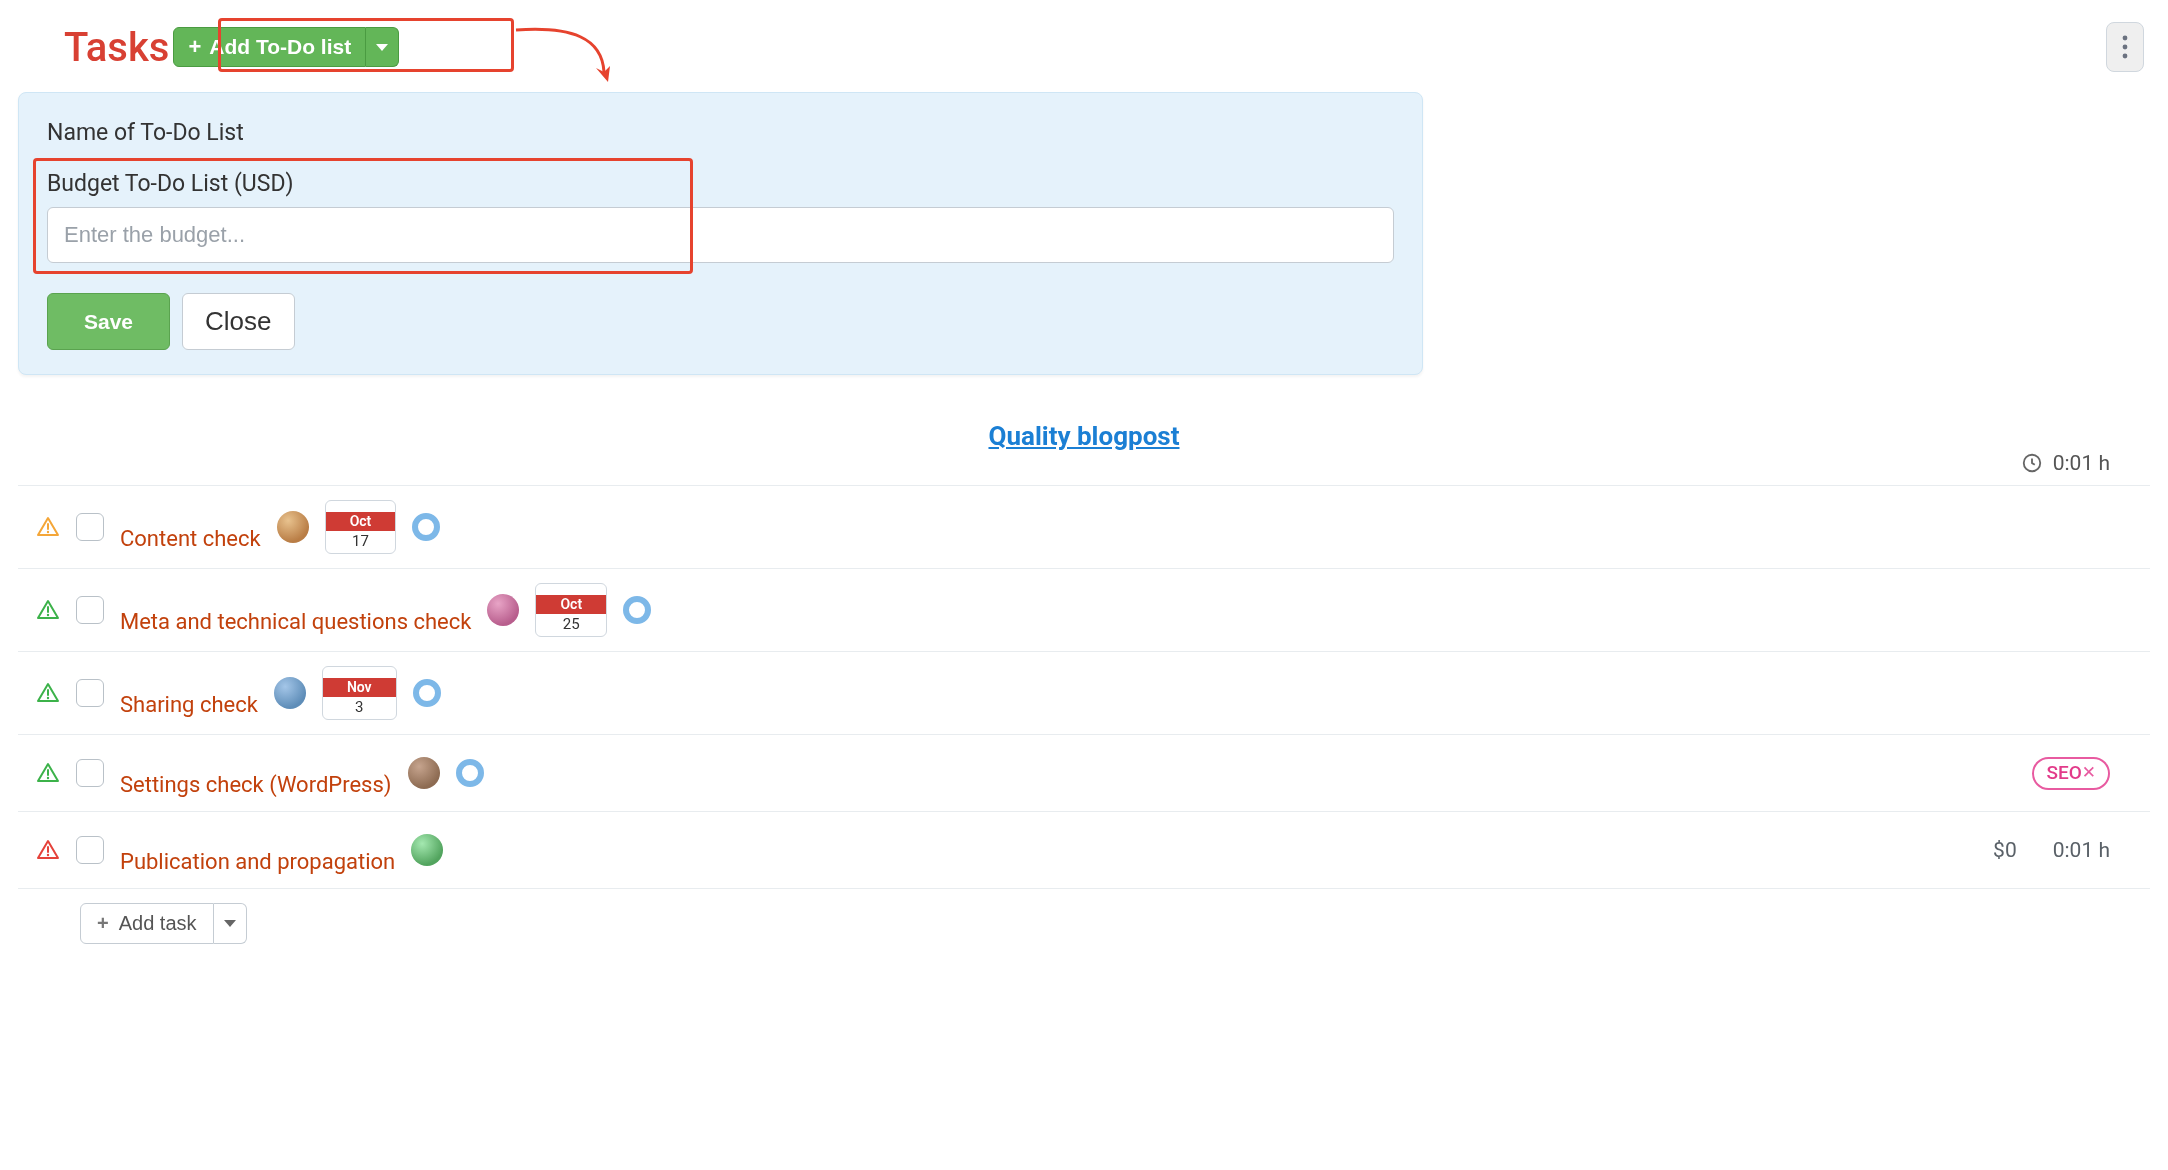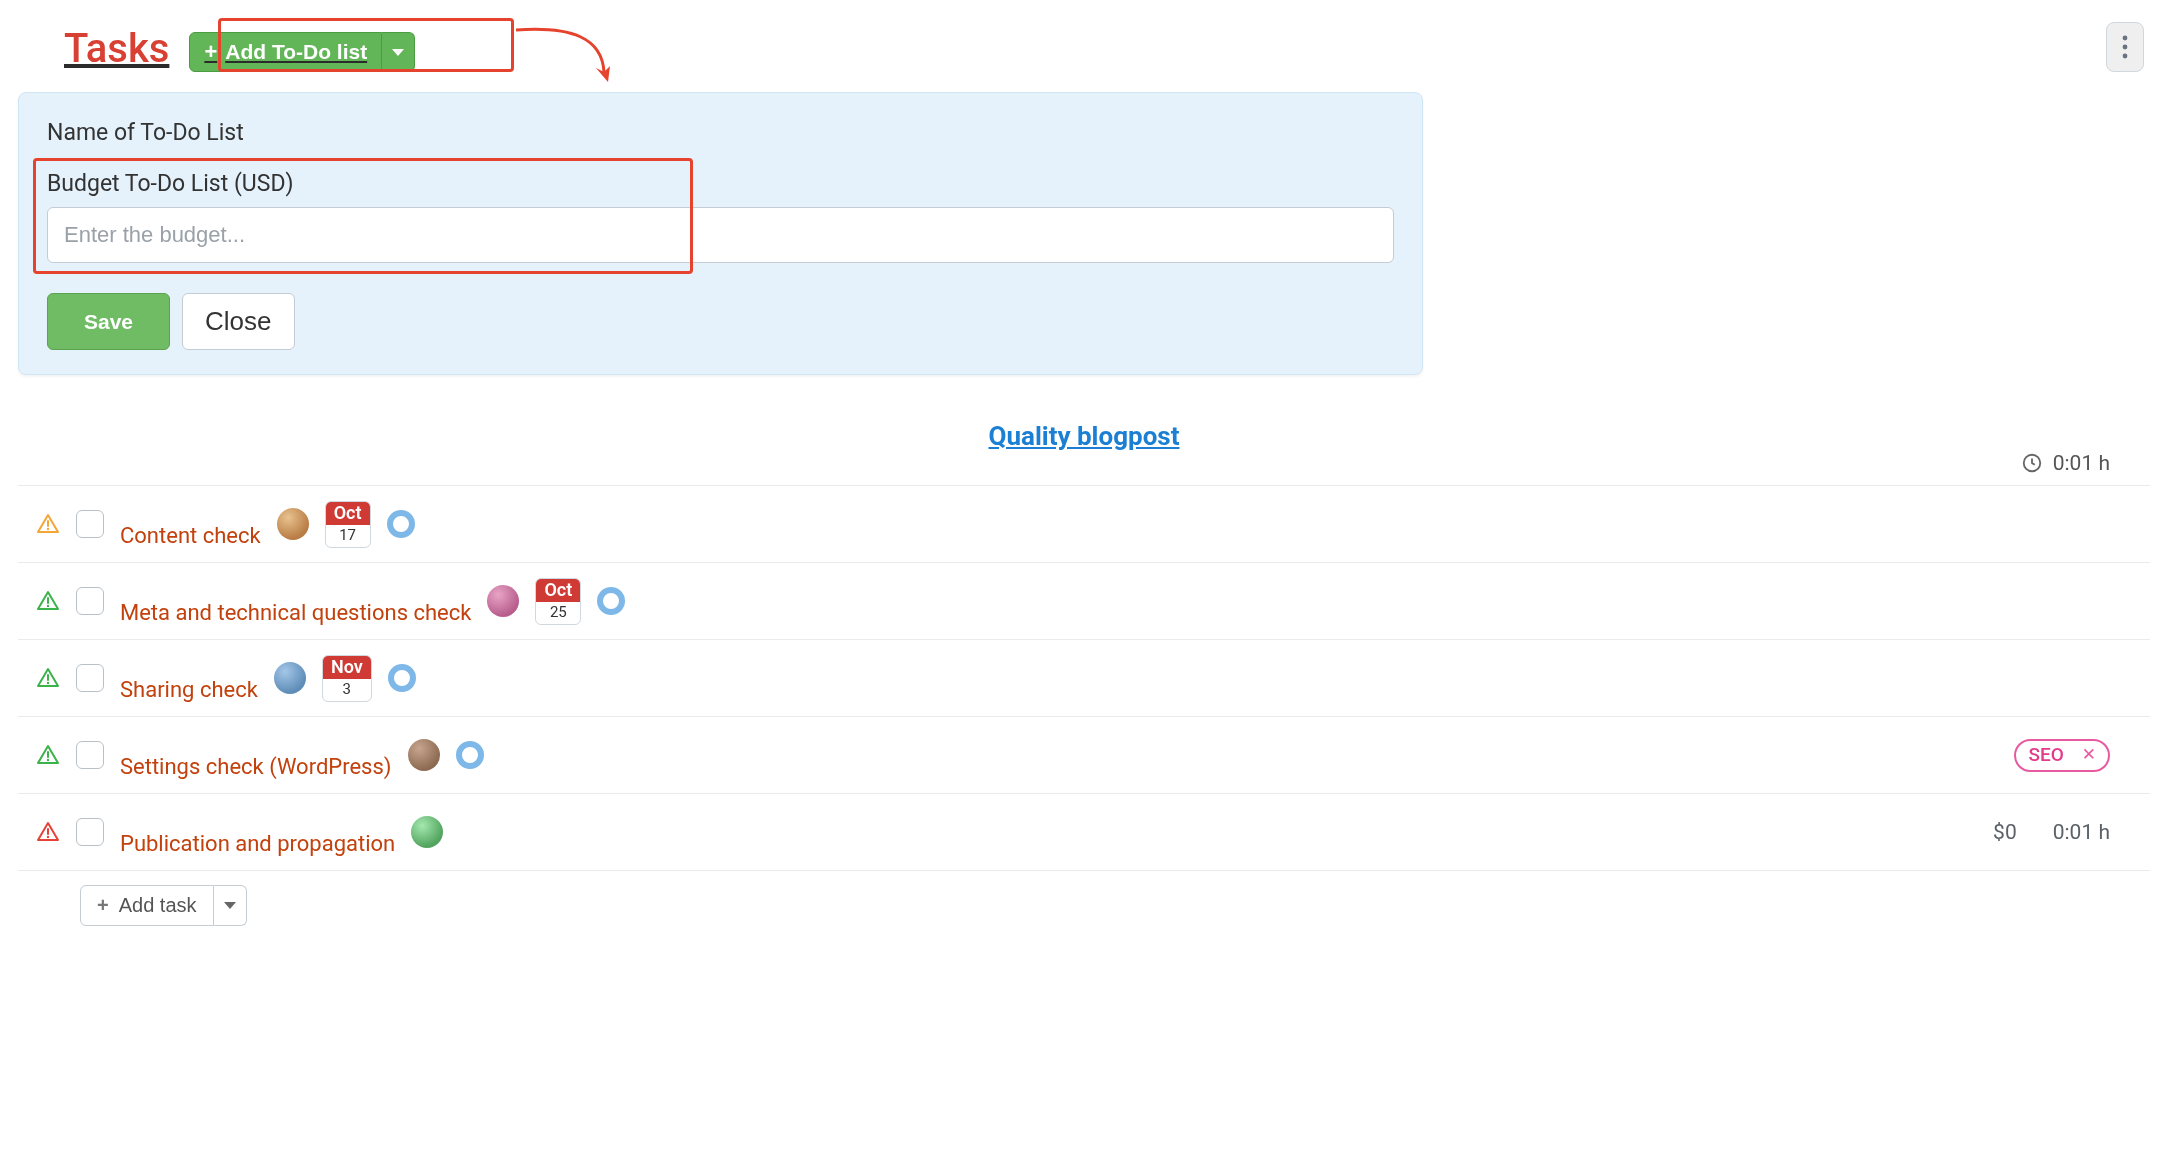--- a/index.html
+++ b/index.html
@@ -7,21 +7,21 @@
 body {
   font-family: -apple-system, BlinkMacSystemFont, "Segoe UI", Roboto, Helvetica, Arial, sans-serif;
   background: #fff;
   color: #2b2b2b;
   width: 2168px;
   transform-origin: 0 0;
 }
 .page { padding: 22px 18px 20px 18px; }
 
 
-.header-row { display: flex; align-items: flex-end; gap: 16px; position: relative; text-decoration: underline; }
+.header-row { display: flex; align-items: center; gap: 0; position: relative; }
 .title {
   font-size: 40px;
   font-weight: 500;
   color: #d84033;
   margin-right: 4px;
   margin-left: 46px;
 }
 .btn-group { display: inline-flex; }
 .btn-green {
   background: #63b658;
@@ -133,30 +133,30 @@
 }
 .task-name { color: #c2410c; margin-top: 23px; }
 .avatar {
   width: 32px; height: 32px; border-radius: 50%; flex: 0 0 32px;
   display: inline-block;
 }
 .date-badge {
   border: 1px solid #d0d7de; border-radius: 6px; overflow: hidden; text-align: center;
   line-height: 1; flex: 0 0 auto; background: #fff;
 }
-.date-badge .m { background: #cf3b34; color: #fff; font-size: 18px; font-weight: 600; padding: 2px 8px 3px; }
+.date-badge .m { background: #cf3b34; color: #fff; font-size: 14px; font-weight: 600; padding: 2px 24px 3px; margin-top: 11px; }
 .date-badge .d { font-size: 15px; padding: 3px 8px 4px; color: #333; }
 .status-ring {
   width: 28px; height: 28px; border-radius: 50%; border: 6px solid #7db8e8;
   display: inline-block; flex: 0 0 28px;
 }
 .mono-row-right { margin-left: auto; display: flex; align-items: center; gap: 36px; color: #5a6168; font-size: 21px; }
 .tag-pill {
   border: 2px solid #e85aa0; color: #e23b8a; border-radius: 999px; padding: 2px 12px 4px;
-  font-size: 19px; display: inline-flex; align-items: center; gap: 18px; font-weight: 500;
+  font-size: 19px; display: inline-flex; align-items: center; gap: 0; font-weight: 500;
 }
 .tag-pill .x { color: #e85aa0; font-size: 17px; }
 
 .add-task-wrap { padding: 14px 0 0 62px; }
 .btn-addtask {
   background: #fff; border: 1px solid #c5ccd3; border-radius: 6px 0 0 6px;
   padding: 8px 16px; font-size: 20px; color: #555; display: inline-flex; align-items: center; gap: 10px; cursor: pointer;
 }
 .btn-addtask .plus2 { color: #777; font-weight: 700; }
 .btn-addtask-caret {

